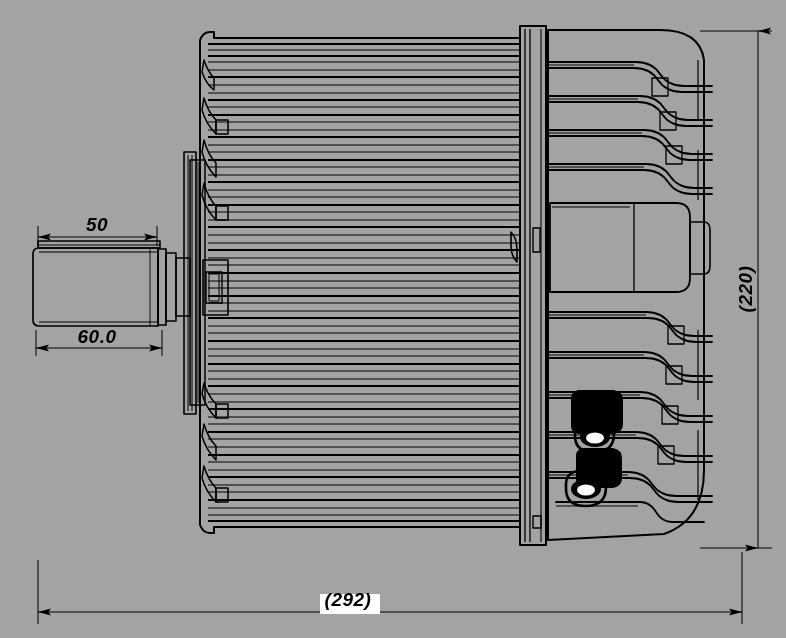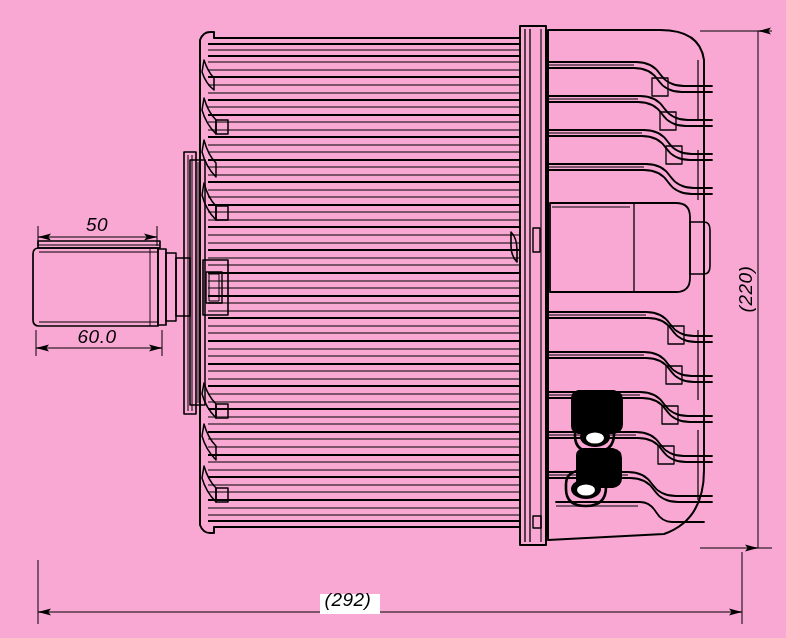--- a/index.html
+++ b/index.html
@@ -10,21 +10,22 @@
   body {
     width: 786px;
     height: 638px;
     font-family: "Liberation Sans", sans-serif;
     overflow: hidden;
   }
   #drawing-root {
     position: relative;
     width: 786px;
     height: 638px;
-    background: #f9a8d4;
+    background: #a3a3a3;
+    font-weight: bold;
   }
   svg#tech-drawing {
     display: block;
     width: 786px;
     height: 638px;
   }
   .dim-text {
     font-family: "Liberation Sans", sans-serif;
     font-size: 19px;
     font-style: italic;

